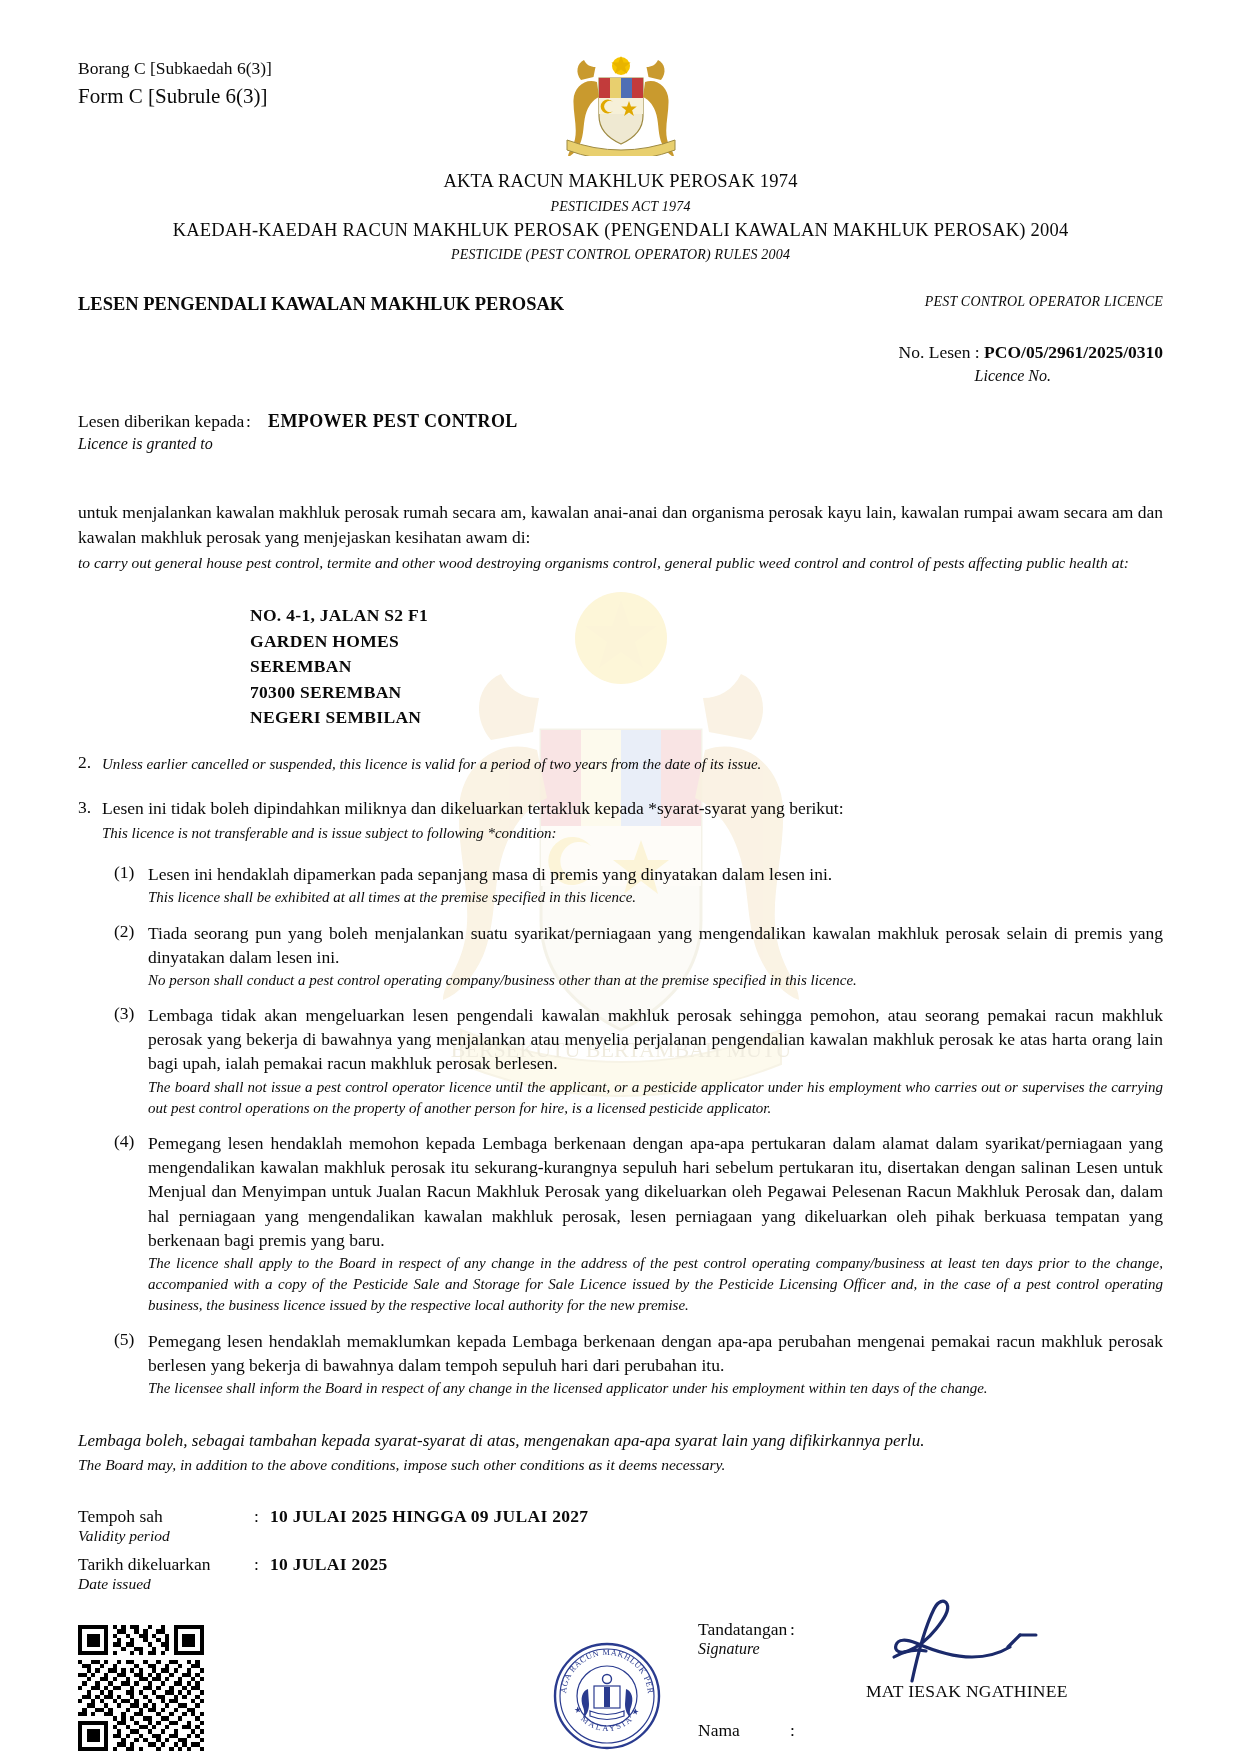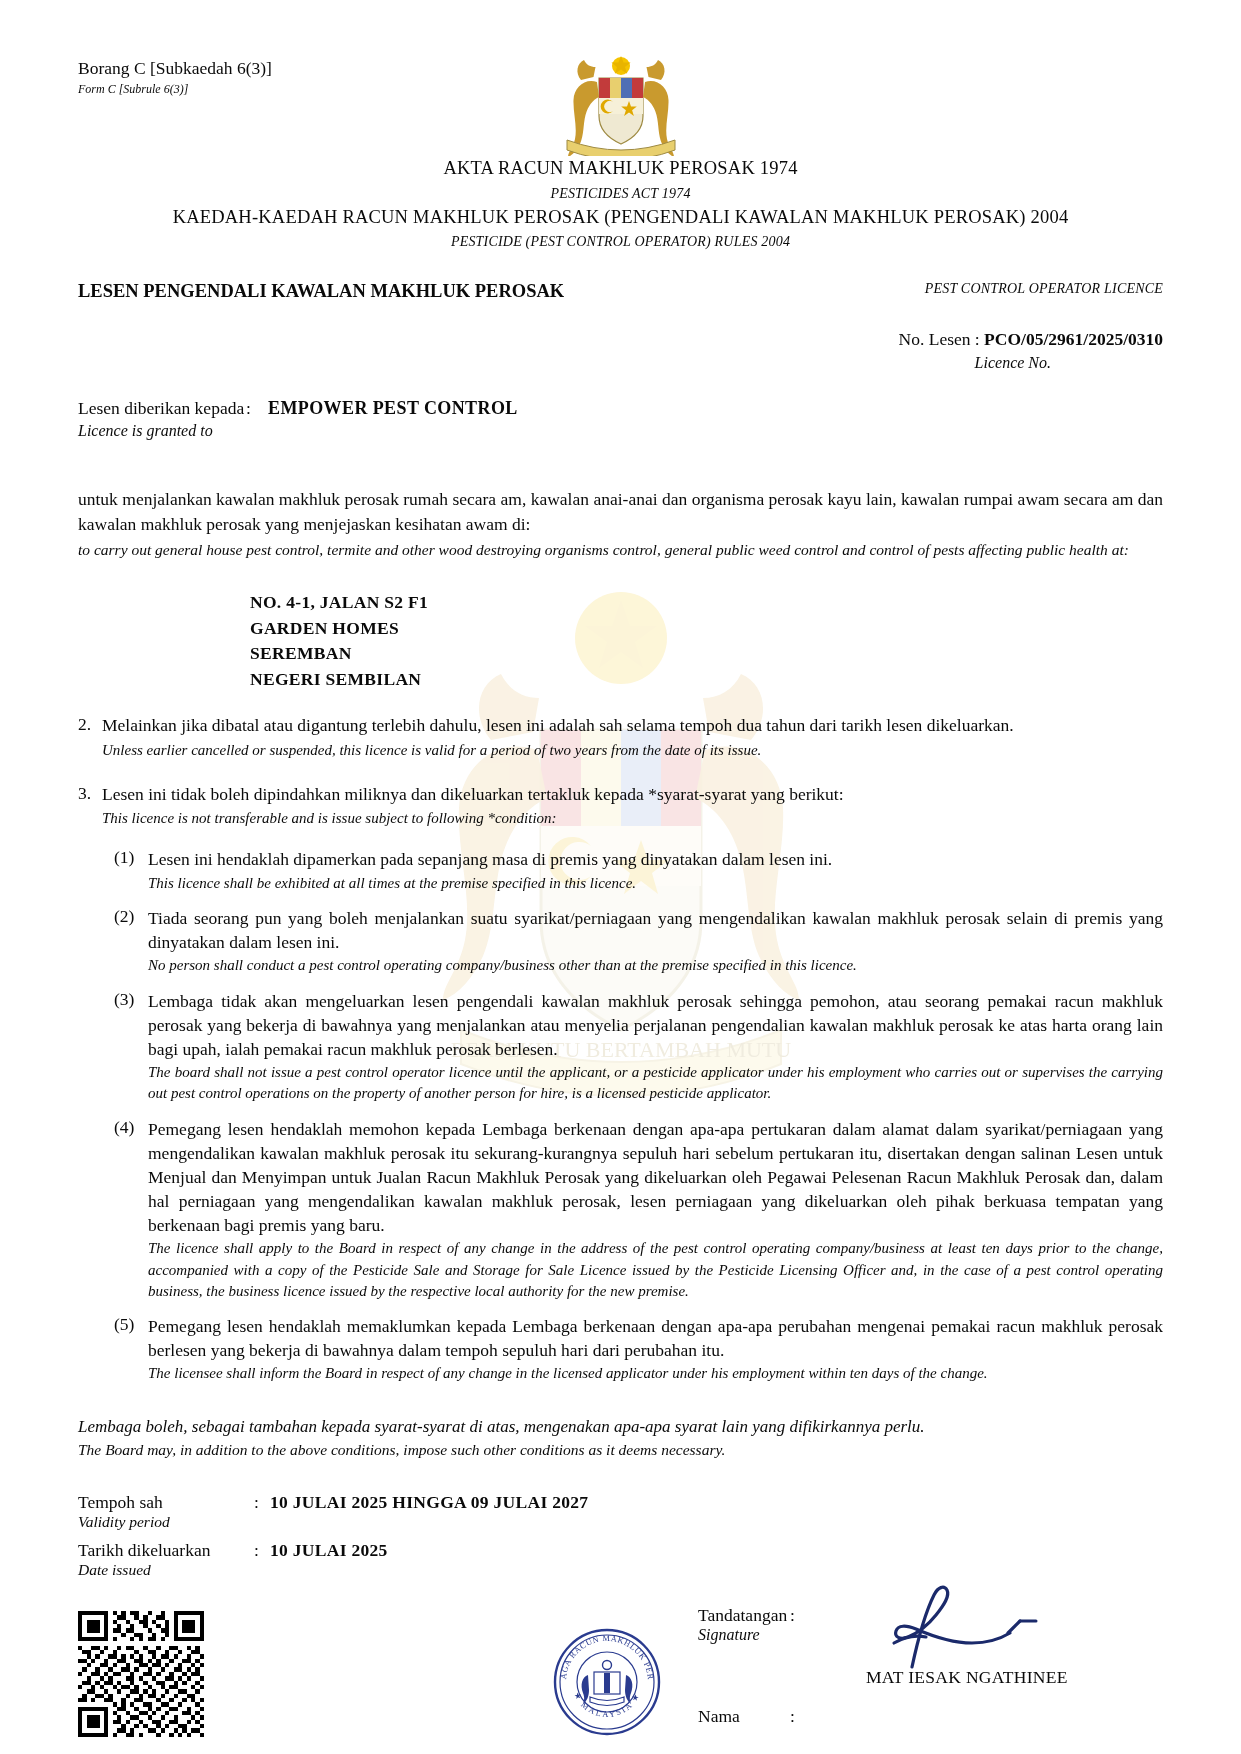--- a/index.html
+++ b/index.html
@@ -19,21 +19,21 @@
     transform:translateX(-50%);
     width:560px; height:620px;
     opacity:.16; pointer-events:none; z-index:0;
   }
 
   #page{ position:relative; z-index:2; padding:56px 78px 0 78px; height:100%; }
 
   
   .formref{ text-align:left; line-height:1.45; }
   .formref .ms{ font-size:17.5px; }
-  .formref .en{ font-size:12px; font-style:italic; }
+  .formref .en{ font-size:21px; }
 
   #crest{ position:absolute; left:50%; top:52px; transform:translateX(-50%); z-index:3; }
 
   .titleblock{ text-align:center; margin-top:56px; line-height:1.5; }
   .t-ms{ font-size:18.5px; letter-spacing:.2px; }
   .t-en{ font-size:14px; font-style:italic; letter-spacing:.2px; }
   .titleblock .sub{ margin-top:26px; }
   .t-bold{ font-size:18.5px; font-weight:bold; }
 
   .licno{ text-align:right; margin-top:22px; line-height:1.35; }
@@ -185,27 +185,27 @@
 
   <div class="purpose">
     <div class="ms">untuk menjalankan kawalan makhluk perosak rumah secara am, kawalan anai-anai dan organisma perosak kayu lain, kawalan rumpai awam secara am dan kawalan makhluk perosak yang menjejaskan kesihatan awam di:</div>
     <div class="en">to carry out general house pest control, termite and other wood destroying organisms control, general public weed control and control of pests affecting public health at:</div>
   </div>
 
   <div class="address">
     <div>NO. 4-1, JALAN S2 F1</div>
     <div>GARDEN HOMES</div>
     <div>SEREMBAN</div>
+    <div>70300 SEREMBAN</div>
     <div>NEGERI SEMBILAN</div>
   </div>
 
   <div class="clause">
     <div class="num">2.</div>
     <div class="body">
-      <div class="ms">Melainkan jika dibatal atau digantung terlebih dahulu, lesen ini adalah sah selama tempoh dua tahun dari tarikh lesen dikeluarkan.</div>
       <div class="en">Unless earlier cancelled or suspended, this licence is valid for a period of two years from the date of its issue.</div>
     </div>
   </div>
 
   <div class="clause">
     <div class="num">3.</div>
     <div class="body">
       <div class="ms">Lesen ini tidak boleh dipindahkan miliknya dan dikeluarkan tertakluk kepada *syarat-syarat yang berikut:</div>
       <div class="en">This licence is not transferable and is issue subject to following *condition:</div>
     </div>

